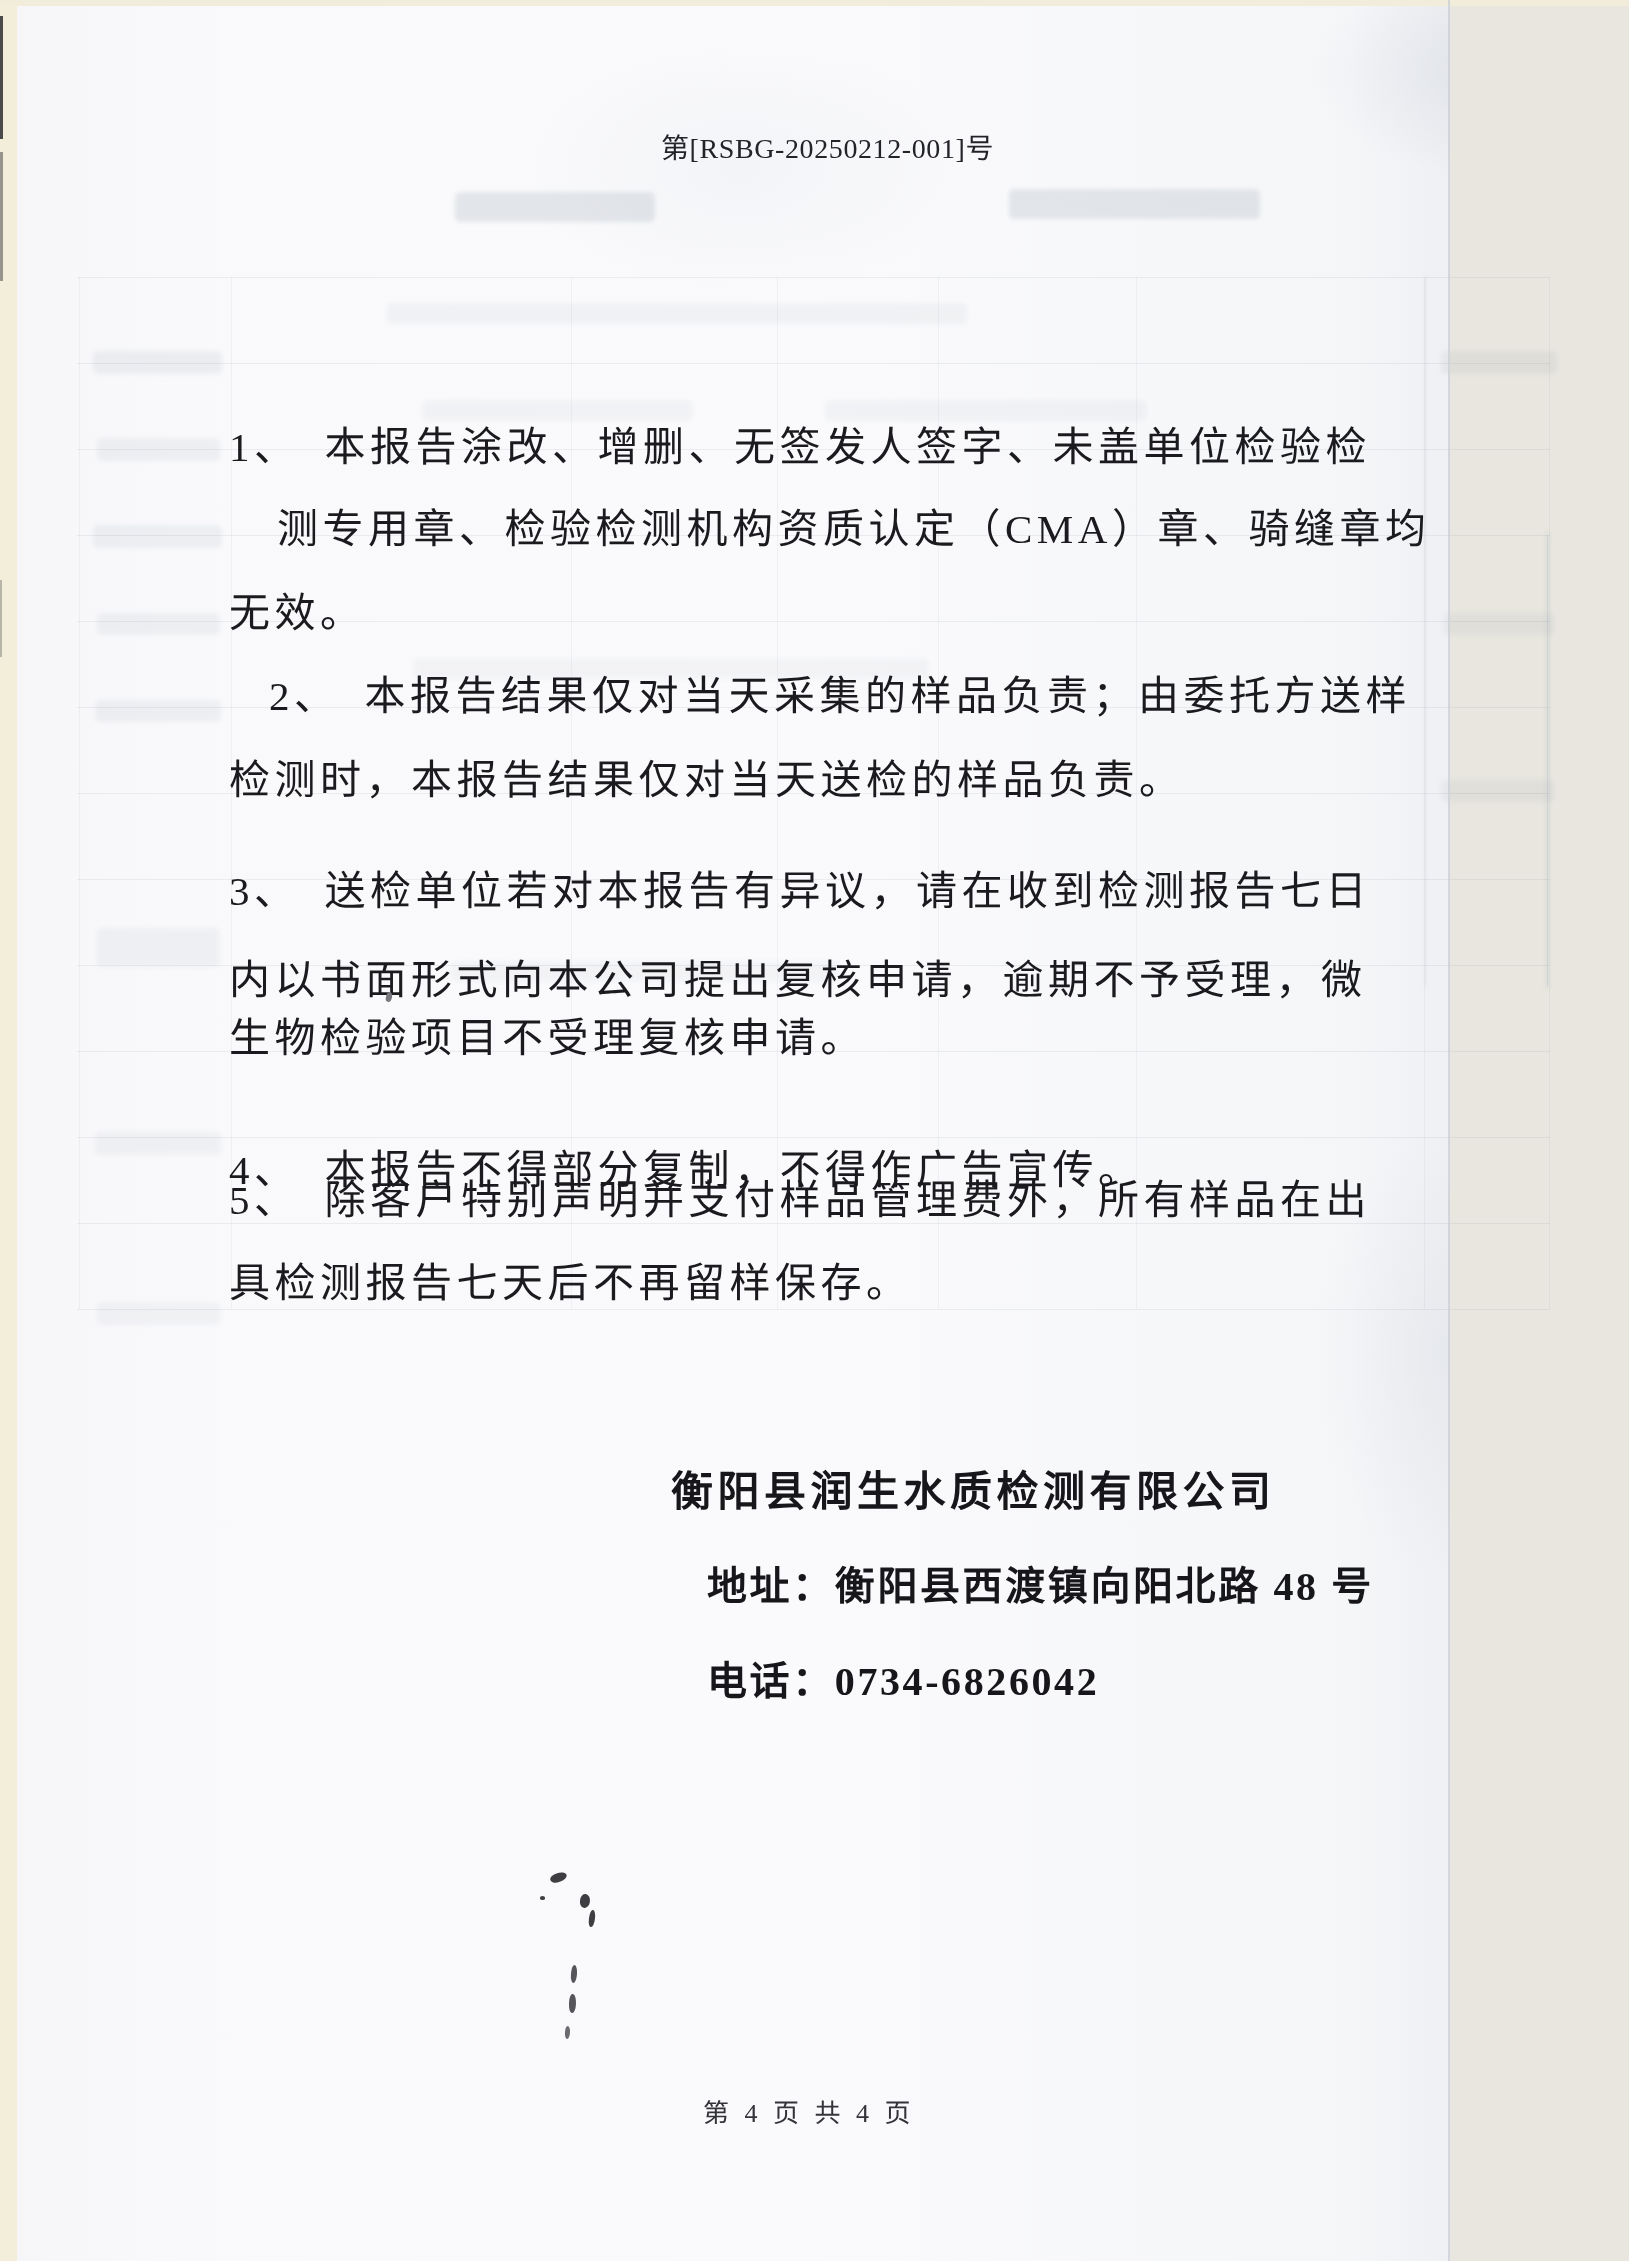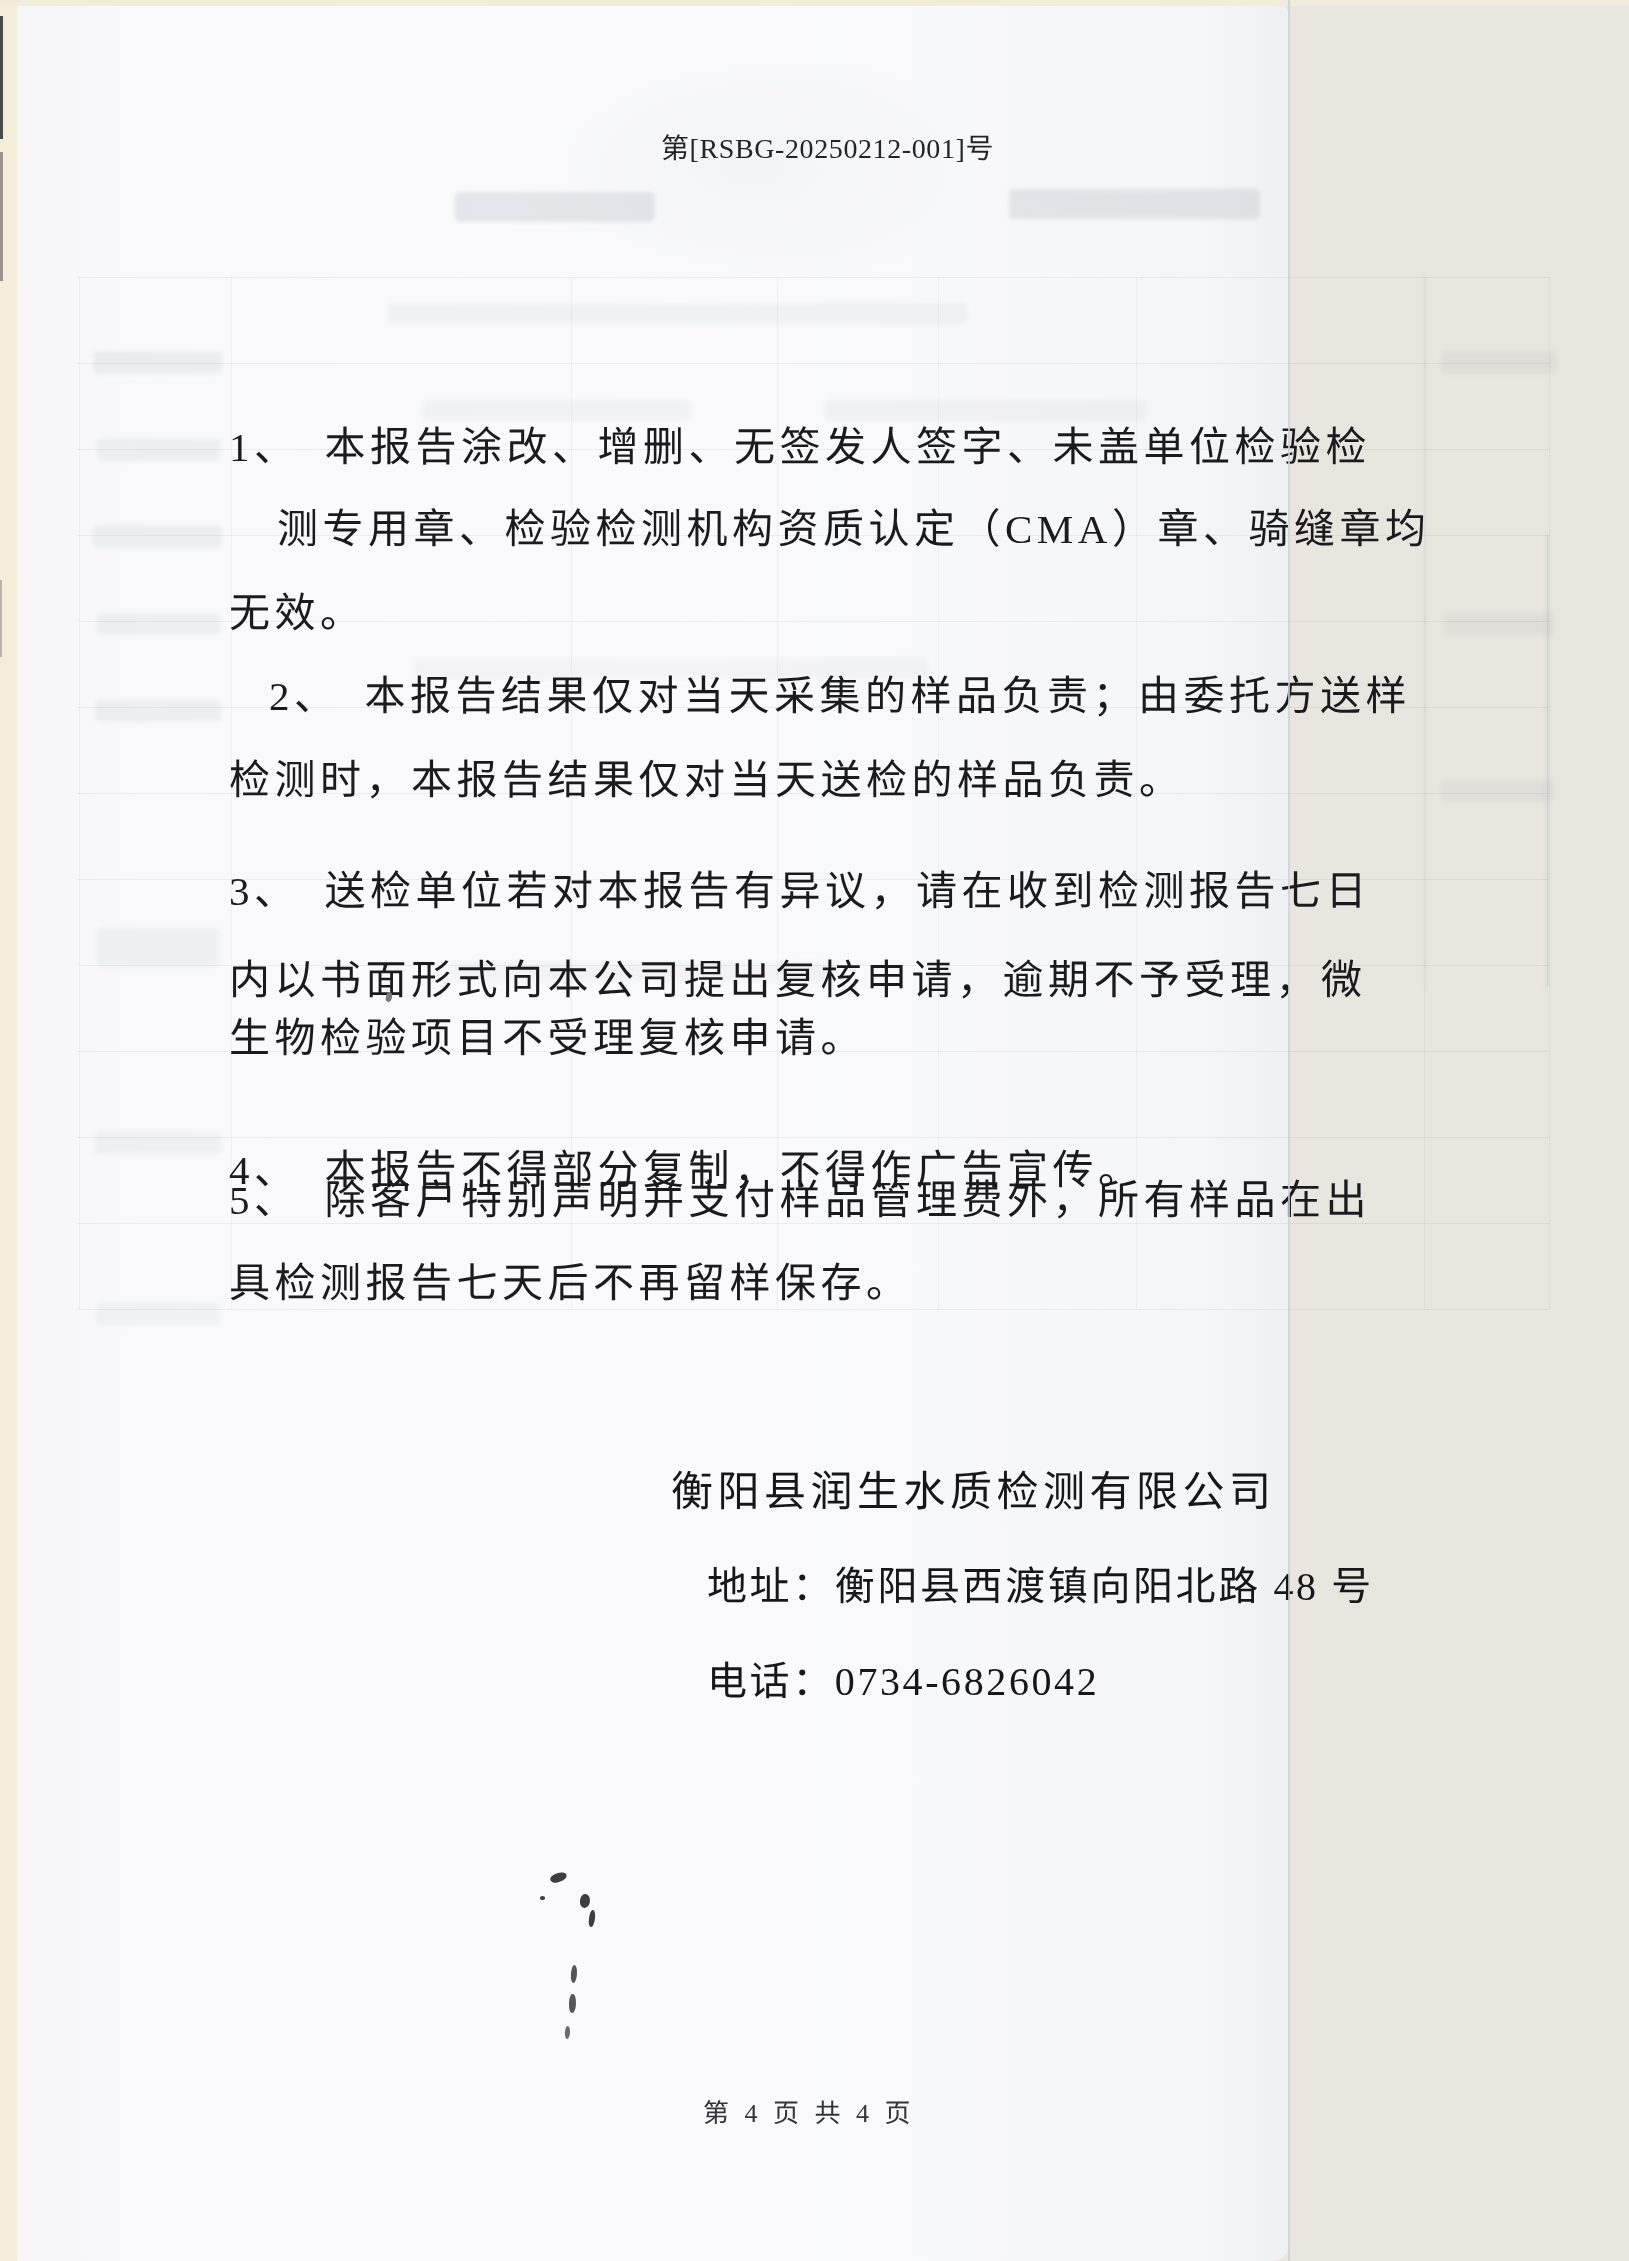--- a/index.html
+++ b/index.html
@@ -5,27 +5,26 @@
   html, body { margin: 0; padding: 0; }
   body {
     width: 1630px; height: 2261px;
     background: #e8e6df;
     font-family: "Liberation Serif", "DejaVu Serif", serif;
     position: relative;
     overflow: hidden;
   }
   .page {
     position: absolute; left: 0; top: 0;
-    width: 1290px; height: 2261px;
+    width: 1450px; height: 2261px;
     background:
       radial-gradient(ellipse 271px 155px at 1502px 71px, rgba(203,209,219,0.45), rgba(203,209,219,0) 70%),
       radial-gradient(ellipse 193px 322px at 1451px 1354px, rgba(206,212,220,0.28), rgba(206,212,220,0) 70%),
       radial-gradient(ellipse 322px 193px at 741px 168px, rgba(215,220,228,0.20), rgba(215,220,228,0) 70%),
       linear-gradient(90deg, #f6f6f9 0%, #f9f9fb 12%, #fafafc 55%, #f5f6f8 93%, #eff0f3 100%);
-    border-radius: 19px;
   }
   
   .edge-left-ivory   { position:absolute; left:0; top:0; width:17.4px; height:2261px; background:#f2eeda; }
   .edge-top-ivory    { position:absolute; left:0; top:0; width:1630px; height:5.8px; background:#f1edda; }
   .edge-right-line   { position:absolute; right:0; top:0; width:1.9px; height:2261px; background:#ccd0d6; opacity:.8; }
   .edge-mark         { position:absolute; background:#4a4a4a; }
   
   .ghost { position:absolute; background:#8c98a4; border-radius:5.2px; filter:blur(1.9px); }
   .ghost-line-h { position:absolute; height:1.3px; background:rgba(110,125,150,0.11); }
   .ghost-line-v { position:absolute; width:1.3px;  background:rgba(110,125,150,0.08); }
@@ -39,21 +38,21 @@
     position:absolute; left:672px; top:205px;
     font-size:67px; font-weight:700; letter-spacing:11.6px;
     color:#0d0d10; white-space:nowrap; line-height:1.05;
   }
   .notice-line {
     position:absolute; left:229px;
     font-size:41px; font-weight:400; letter-spacing:4.5px;
     color:#1b1b1f; white-space:nowrap; line-height:1;
   }
   .company-line {
-    position:absolute; font-weight:400; color:#17171b; white-space:nowrap; line-height:1;
+    position:absolute; font-weight:700; color:#17171b; white-space:nowrap; line-height:1;
   }
   .company-name    { left:671px; top:1471px; font-size:42px; letter-spacing:4.5px; }
   .company-address { left:707px; top:1567px; font-size:40px; letter-spacing:2.6px; }
   .company-phone   { left:707px; top:1662px; font-size:40px; letter-spacing:2.6px; }
   .page-footer {
     position:absolute; left:703px; top:2092px;
     font-size:26px; letter-spacing:4.5px; color:#33333a; white-space:nowrap;
   }
   .speck { position:absolute; background:#3e3e42; border-radius:45% 55% 50% 50%; }
 </style>

